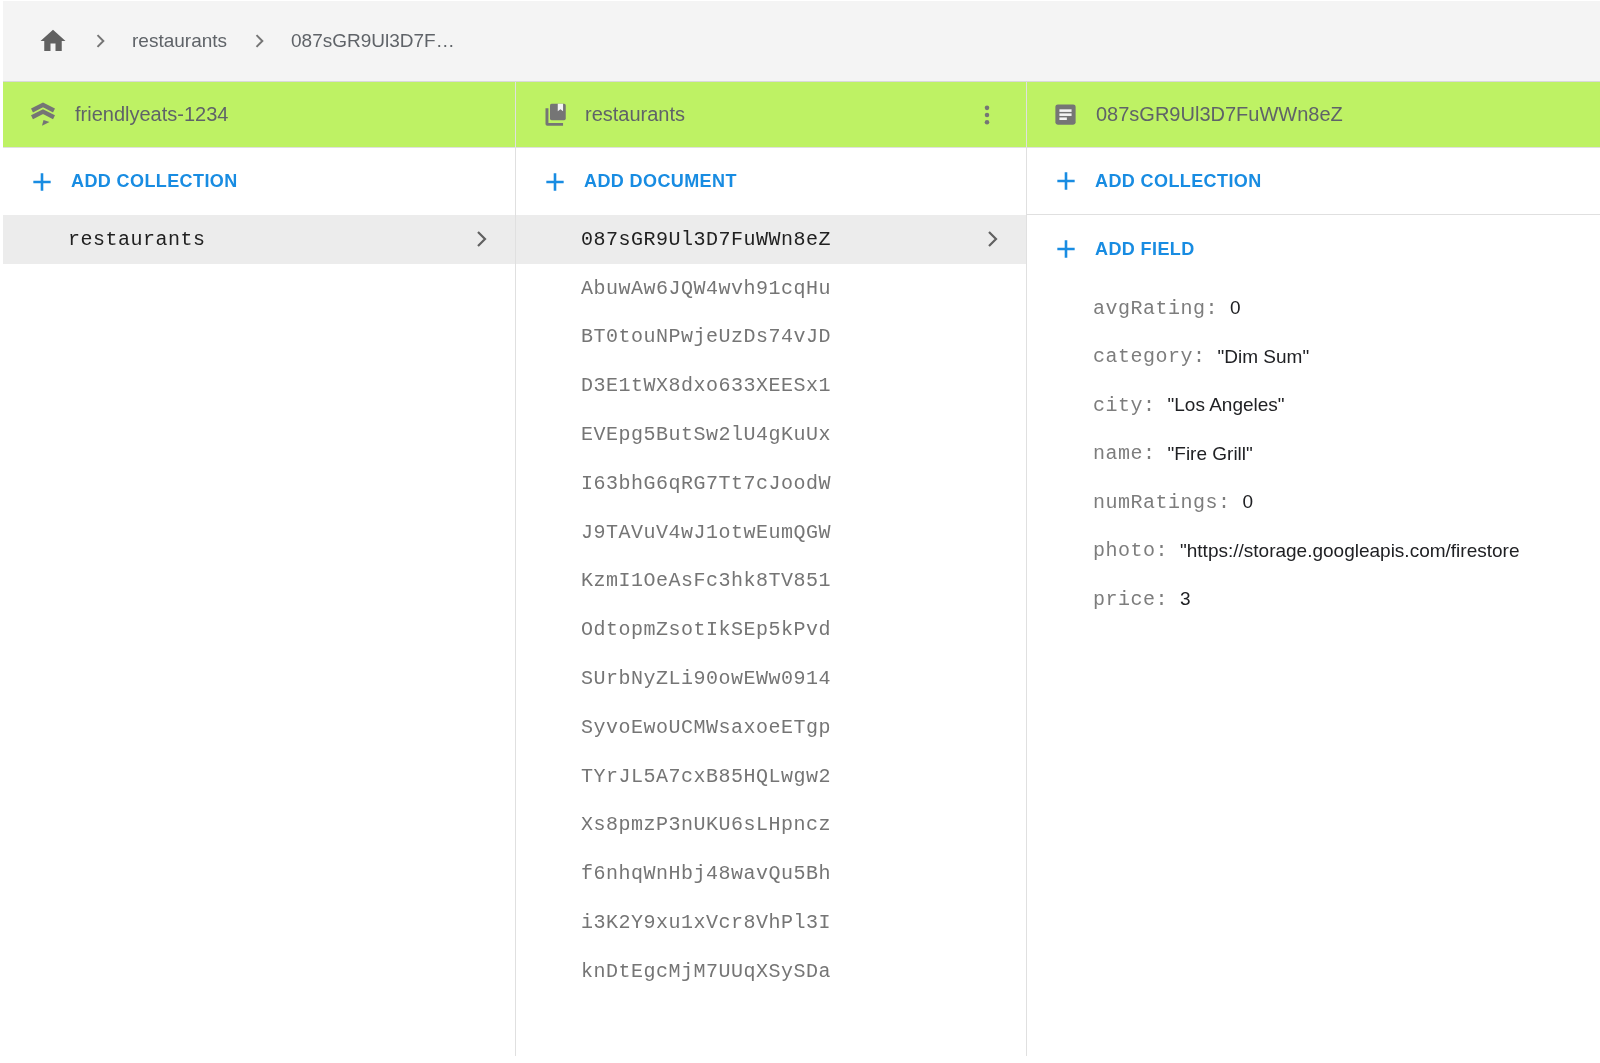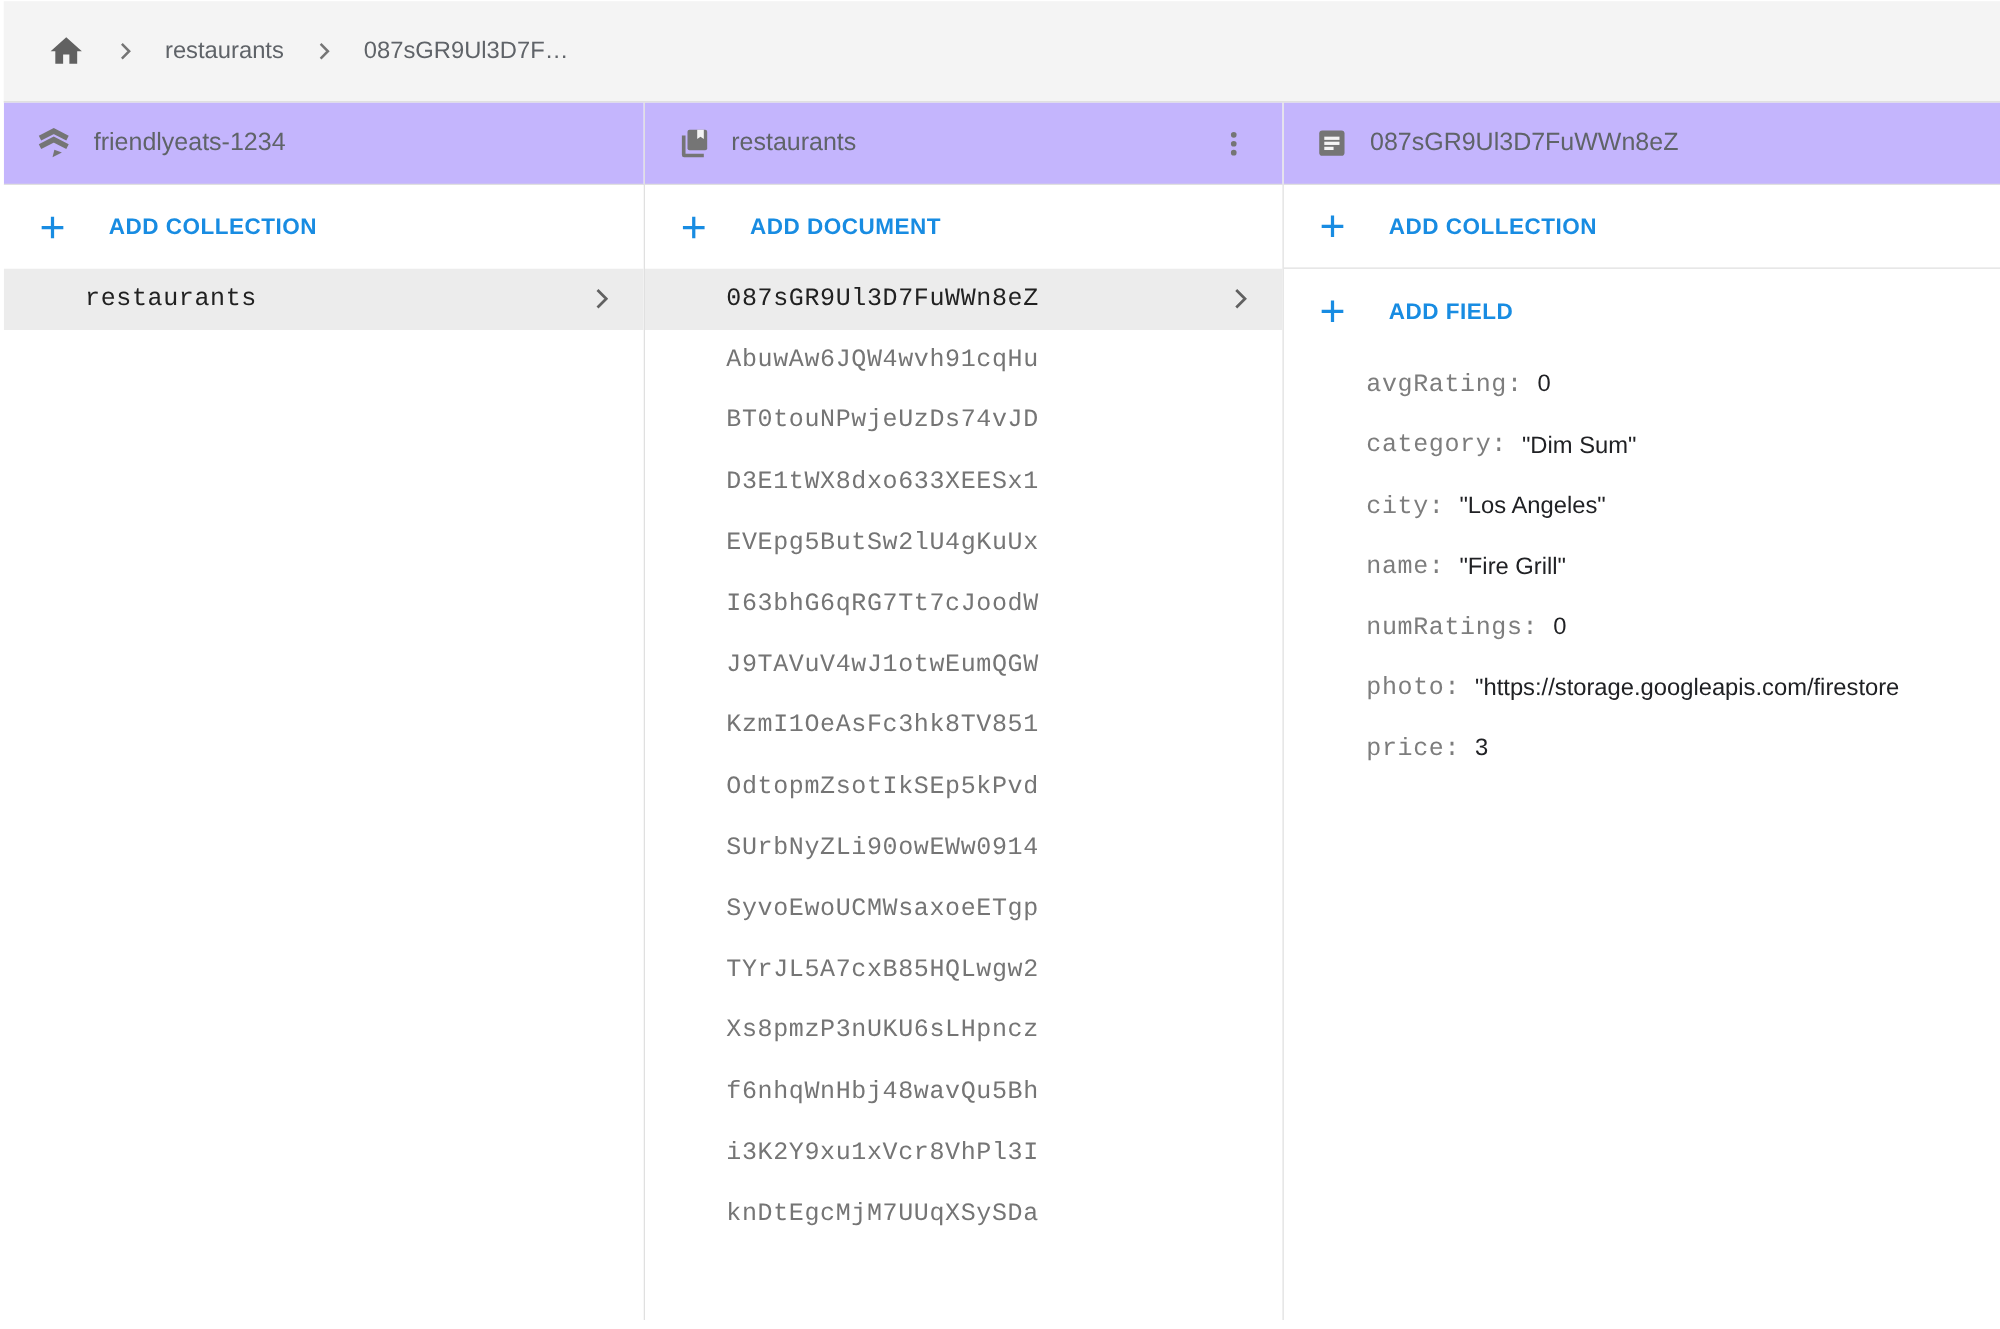--- a/index.html
+++ b/index.html
@@ -16,29 +16,29 @@
   .crumb-sep { display:flex; align-items:center; }
 
   
   .cols { display:flex; height:974px; }
   .col { height:100%; overflow:hidden; }
   .col-db   { width:513px; border-right:1px solid #e0e0e0; }
   .col-docs { width:511px; border-right:1px solid #e0e0e0; }
   .col-doc  { flex:1; min-width:0; }
 
   .col-header {
-    height:66px; background:#c4b5fd; border-bottom:1px solid #e0e0e0;
+    height:66px; background:#bef264; border-bottom:1px solid #e0e0e0;
     display:flex; align-items:center; padding:0 26px 0 25px; gap:17px;
     font-size:20px; color:#5f6368; white-space:nowrap;
   }
   .col-header .spacer { flex:1; }
   .kebab { cursor:pointer; display:flex; align-items:center; }
 
   .add-row {
-    height:67px; display:flex; align-items:center; padding-left:26px; gap:32px;
+    height:67px; display:flex; align-items:center; padding-left:26px; gap:16px;
     color:#188ce2; font-size:18px; font-weight:bold; letter-spacing:0.4px;
     cursor:pointer; white-space:nowrap;
   }
   .add-row.bordered { border-bottom:1px solid #e0e0e0; }
   .col-doc .add-field-row { height:68px; }
 
   .doc-row {
     height:48.8px; display:flex; align-items:center;
     padding:0 22px 0 65px; cursor:pointer;
     font-family:"Liberation Mono","DejaVu Sans Mono",monospace;

